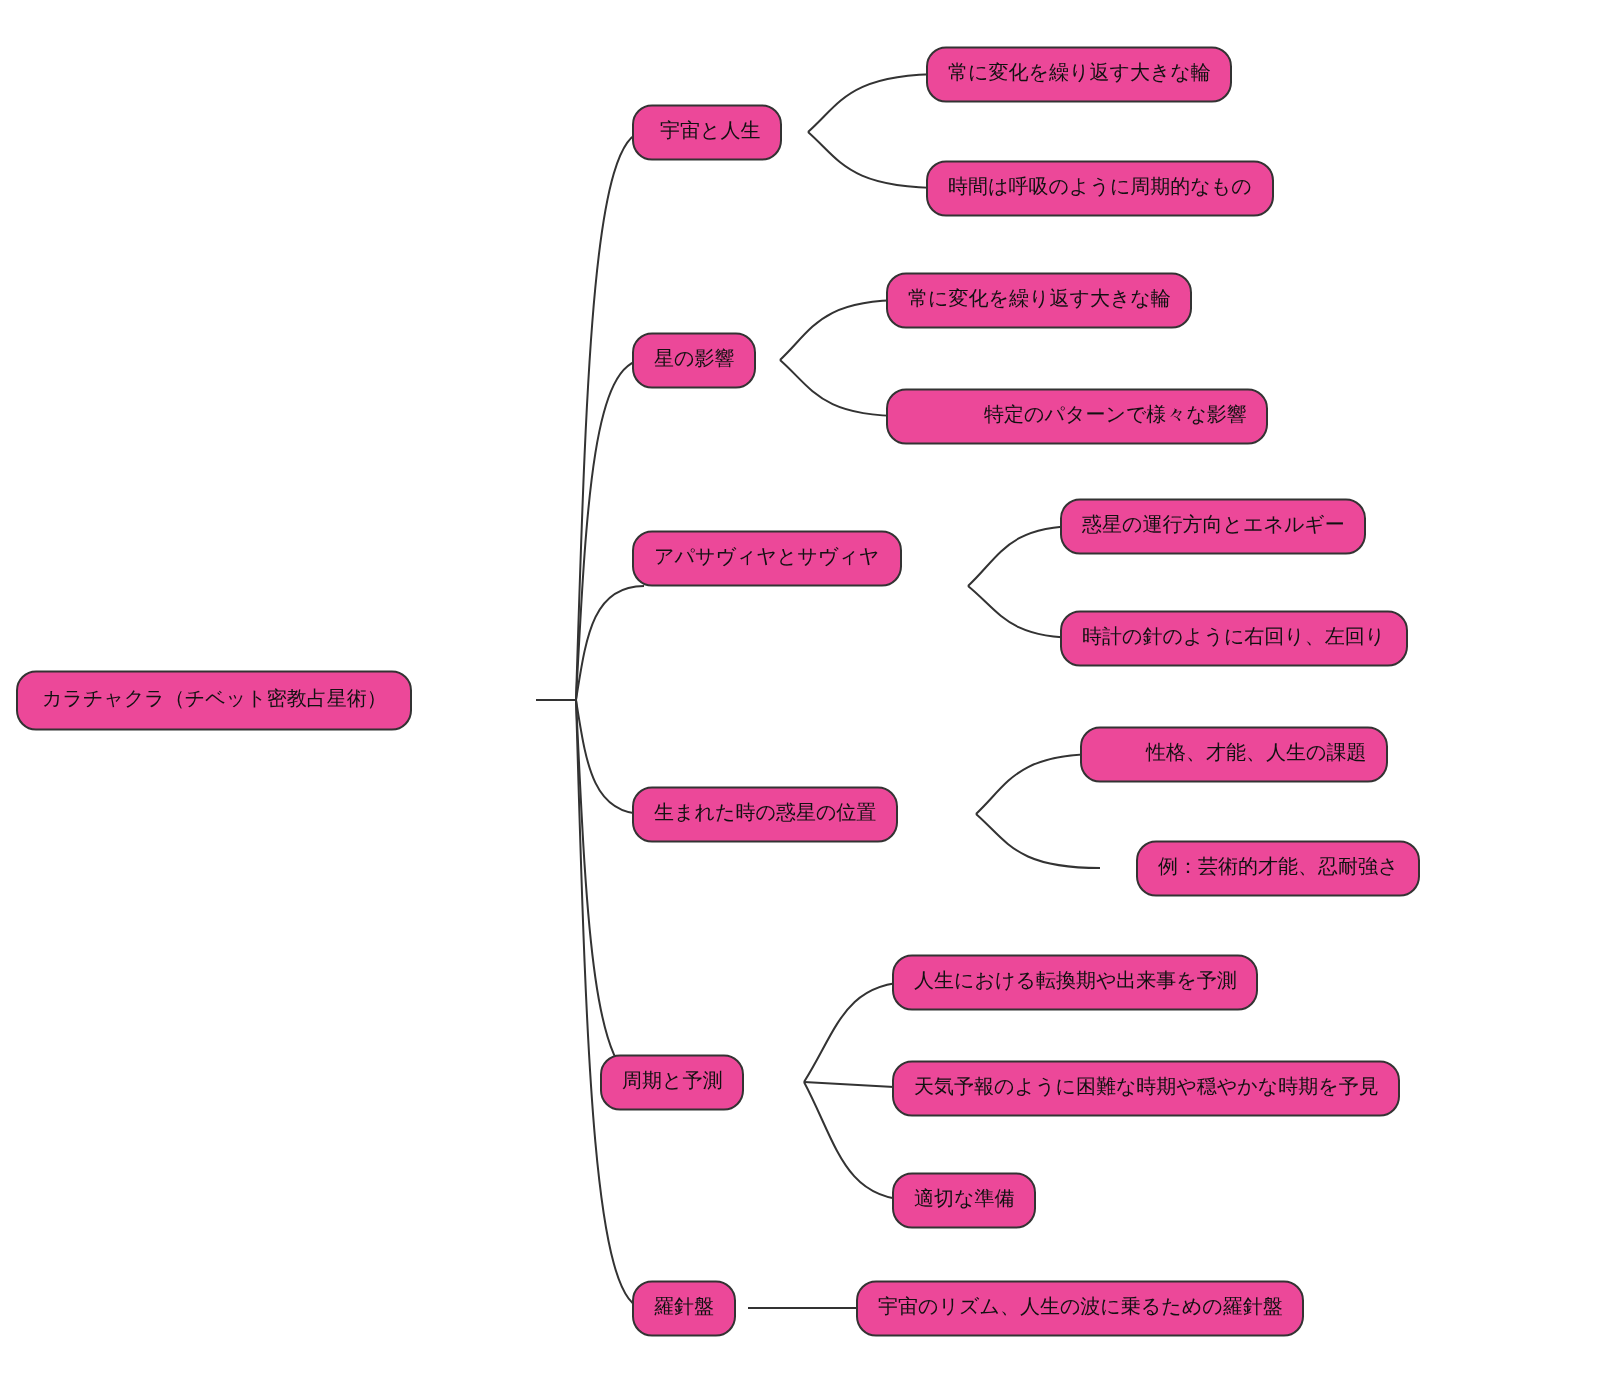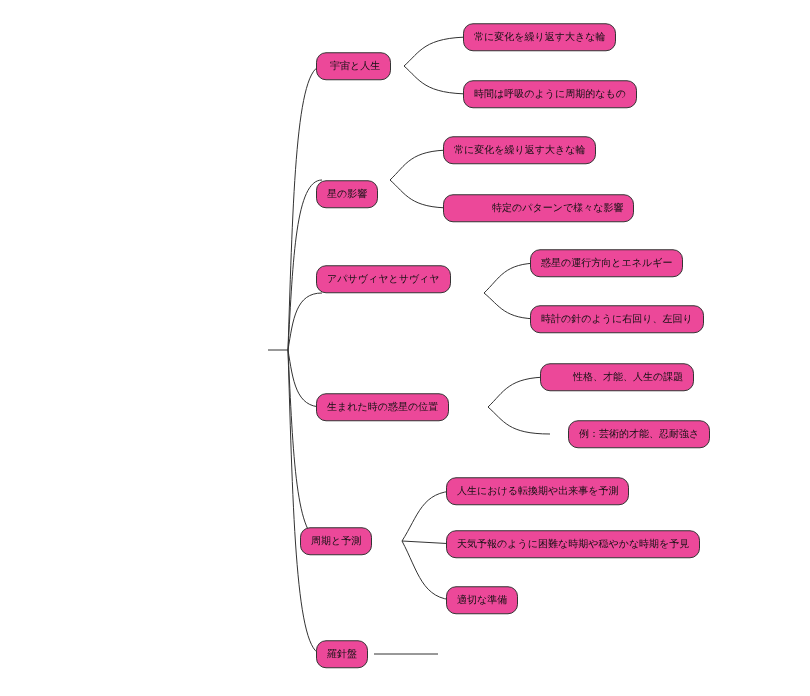--- a/index.html
+++ b/index.html
@@ -71,37 +71,39 @@
     <path d="M 488 407 C 504 392, 508 377, 550 377"></path>
     <path d="M 488 407 C 504 421, 508 434, 550 434"></path>
 
     <path d="M 402 541 C 418 516, 422 491, 456 491"></path>
     <path d="M 402 541 L 456 544"></path>
     <path d="M 402 541 C 418 571, 422 600, 456 600"></path>
 
     <path d="M 374 654 L 438 654"></path>
   </svg>
 
+  <div class="node root" style="left:8px; top:350px;">カラチャクラ（チベット密教占星術）</div>
 
   <div class="node" style="left:316px; top:66px;padding-left:13px;">宇宙と人生</div>
   <div class="node" style="left:463px; top:37px;">常に変化を繰り返す大きな輪</div>
   <div class="node" style="left:463px; top:94px;">時間は呼吸のように周期的なもの</div>
 
-  <div class="node" style="left:316px; top:180px;margin-top:14px;">星の影響</div>
+  <div class="node" style="left:316px; top:180px;">星の影響</div>
   <div class="node" style="left:443px; top:150px;">常に変化を繰り返す大きな輪</div>
   <div class="node" style="left:443px; top:208px;padding-left:48px;">特定のパターンで様々な影響</div>
 
   <div class="node" style="left:316px; top:279px;">アパサヴィヤとサヴィヤ</div>
   <div class="node" style="left:530px; top:263px;">惑星の運行方向とエネルギー</div>
   <div class="node" style="left:530px; top:319px;">時計の針のように右回り、左回り</div>
 
   <div class="node" style="left:316px; top:407px;">生まれた時の惑星の位置</div>
   <div class="node" style="left:540px; top:377px;padding-left:32px;">性格、才能、人生の課題</div>
   <div class="node" style="left:568px; top:434px;">例：芸術的才能、忍耐強さ</div>
 
   <div class="node" style="left:300px; top:541px;">周期と予測</div>
   <div class="node" style="left:446px; top:491px;">人生における転換期や出来事を予測</div>
   <div class="node" style="left:446px; top:544px;">天気予報のように困難な時期や穏やかな時期を予見</div>
   <div class="node" style="left:446px; top:600px;">適切な準備</div>
 
   <div class="node" style="left:316px; top:654px;">羅針盤</div>
+  <div class="node" style="left:428px; top:654px;">宇宙のリズム、人生の波に乗るための羅針盤</div>
 
 </div>
 
 </body></html>

